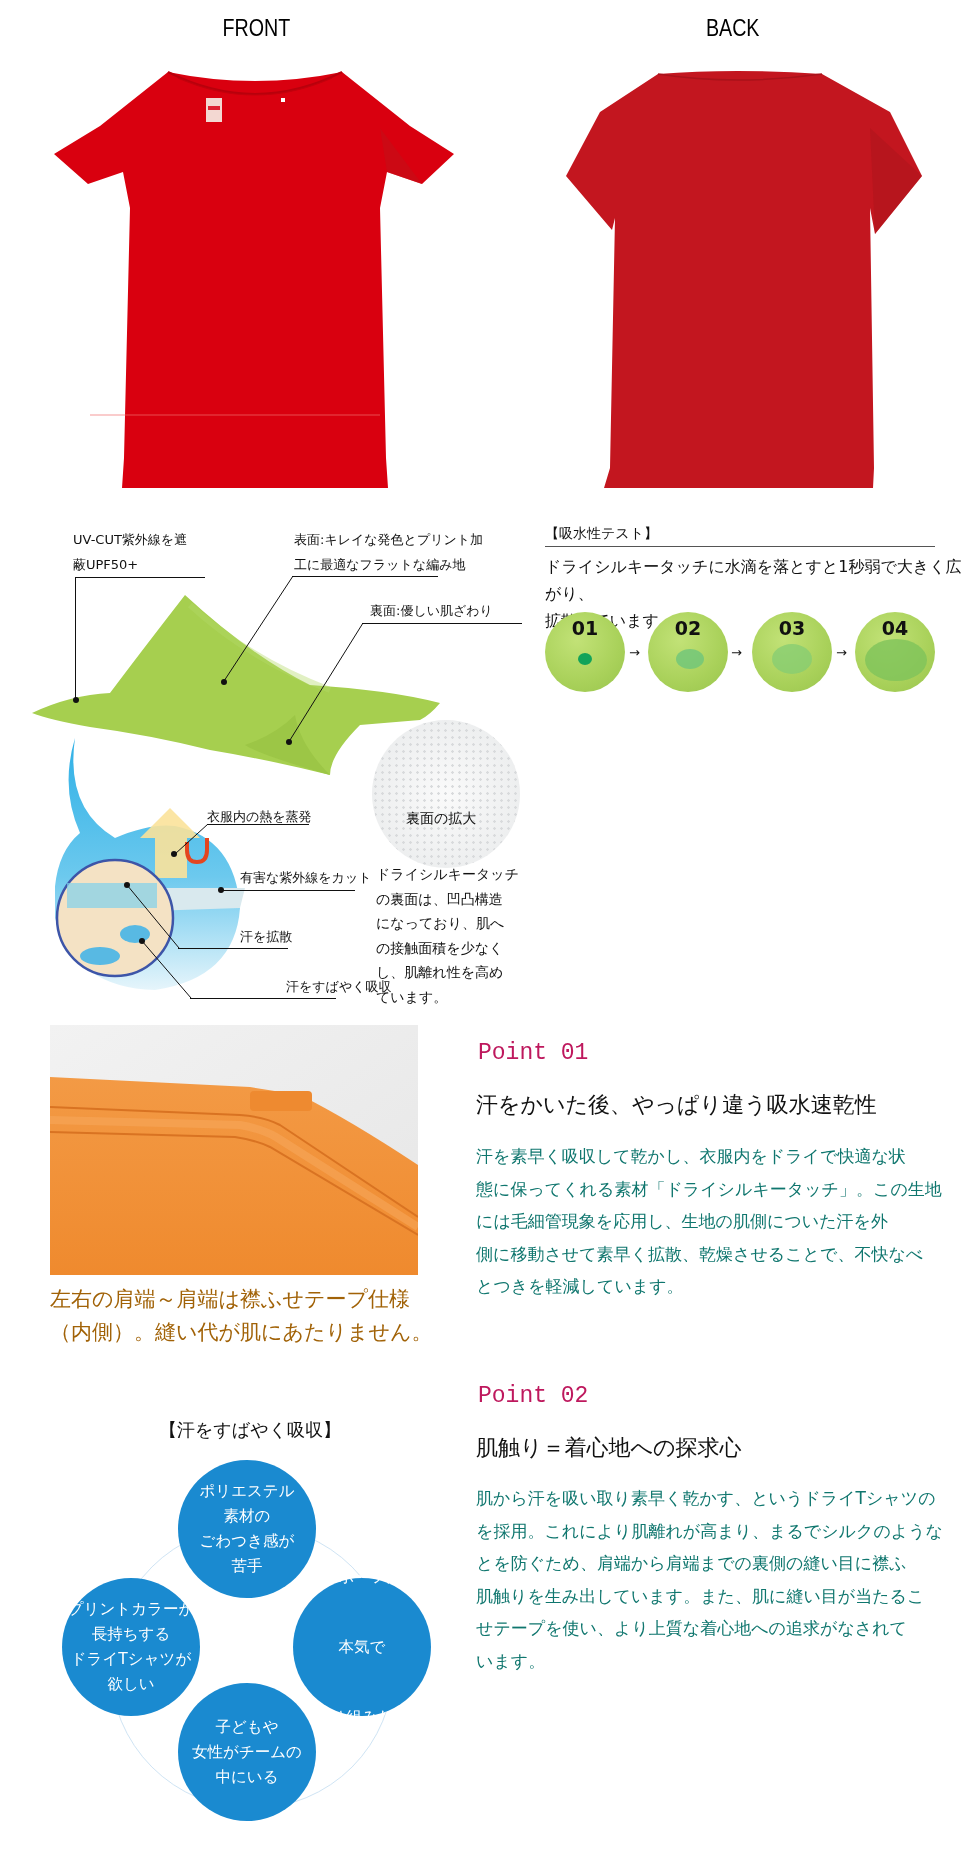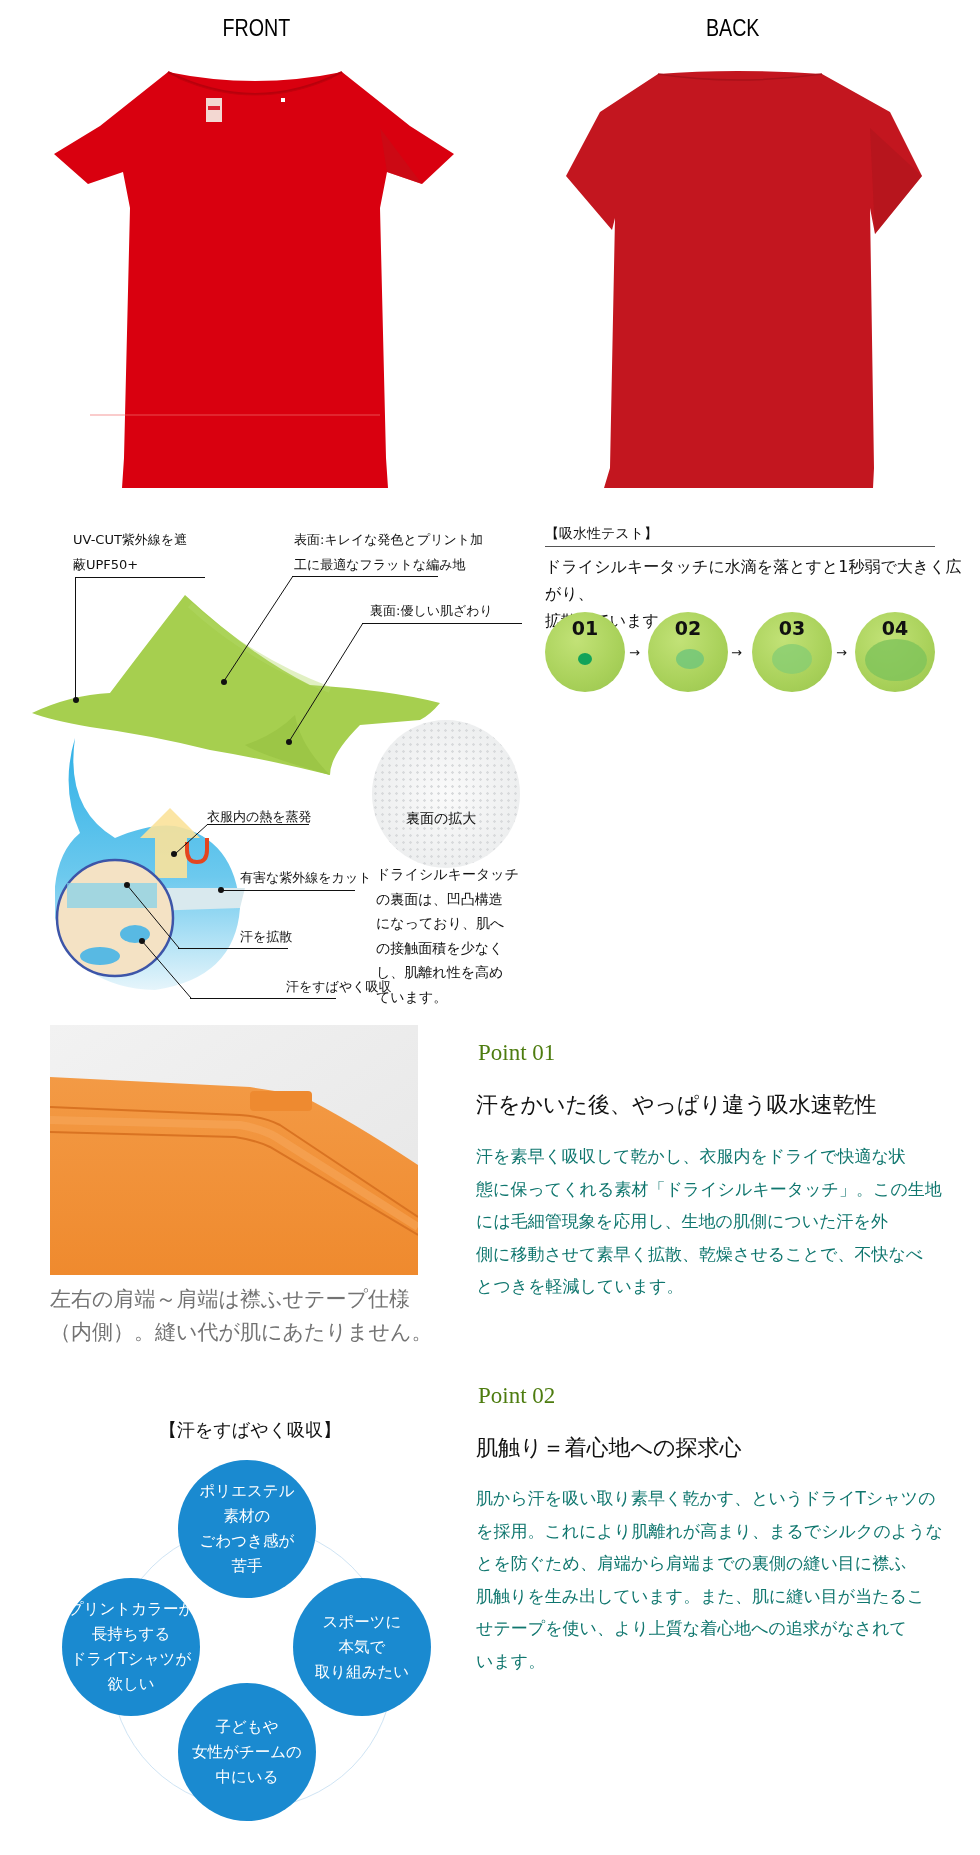--- a/index.html
+++ b/index.html
@@ -21,25 +21,25 @@
   
   .test-title { position: absolute; left: 545px; top: 525px; font-size: 14px; }
   .test-rule { position: absolute; left: 545px; top: 546px; width: 390px; height: 1px; background: #555; }
   .test-desc { position: absolute; left: 545px; top: 553px; width: 420px; font-size: 16px; line-height: 27px; }
   .drop { position: absolute; top: 612px; width: 80px; height: 80px; border-radius: 50%; background: radial-gradient(circle at 40% 35%, #c2e277 0%, #a9d15a 60%, #98c44c 100%); }
   .drop-num { position: absolute; top: 5px; left: 0; width: 100%; text-align: center; font-family: "DejaVu Sans", sans-serif; font-weight: bold; font-size: 19px; color: #111; }
   .drop-spot { position: absolute; border-radius: 50%; }
   .arrow { position: absolute; top: 645px; font-size: 13px; color: #111; }
 
   
-  .point-label { position: absolute; left: 478px; font-family: Liberation Serif, serif; font-size: 23px; color: #4d7c0f; }
+  .point-label { position: absolute; left: 478px; font-family: Liberation Mono, monospace; font-size: 23px; color: #be185d; }
   .point-heading { position: absolute; left: 476px; font-size: 22px; color: #111; white-space: nowrap; }
   .point-body { position: absolute; left: 476px; width: 480px; font-size: 17px; line-height: 32.5px; color: #0f766e; }
 
-  .caption { position: absolute; left: 50px; top: 1283px; font-size: 21px; line-height: 33px; color: #737373; white-space: nowrap; }
+  .caption { position: absolute; left: 50px; top: 1283px; font-size: 21px; line-height: 33px; color: #a16207; white-space: nowrap; }
 
   
   .rec-title { position: absolute; left: 50px; top: 1418px; width: 400px; text-align: center; font-size: 18px; }
   .rec-ring { position: absolute; left: 110px; top: 1525px; width: 284px; height: 284px; border-radius: 50%; border: 1px solid #cfe4f4; }
   .rec-circle { position: absolute; width: 138px; height: 138px; border-radius: 50%; background: #1a8ad0; color: #fff; display: flex; flex-direction: column; align-items: center; justify-content: center; text-align: center; font-size: 15.5px; line-height: 25px; }
 </style>
 </head>
 <body>
 
 <div class="view-label" style="left:215px;">FRONT</div>
@@ -234,21 +234,21 @@
 <div>
   <div class="rec-title">【汗をすばやく吸収】</div>
   <div class="rec-ring"></div>
 
   <div class="rec-circle" style="left:178px; top:1460px;">
     <div>ポリエステル</div>
     <div>素材の</div>
     <div>ごわつき感が</div>
     <div>苦手</div>
   </div>
-  <div class="rec-circle" style="left:293px; top:1578px;">
+  <div class="rec-circle" style="left:293px; top:1578px;gap:45px;">
     <div>スポーツに</div>
     <div>本気で</div>
     <div>取り組みたい</div>
   </div>
   <div class="rec-circle" style="left:178px; top:1683px;">
     <div>子どもや</div>
     <div>女性がチームの</div>
     <div>中にいる</div>
   </div>
   <div class="rec-circle" style="left:62px; top:1578px;">

